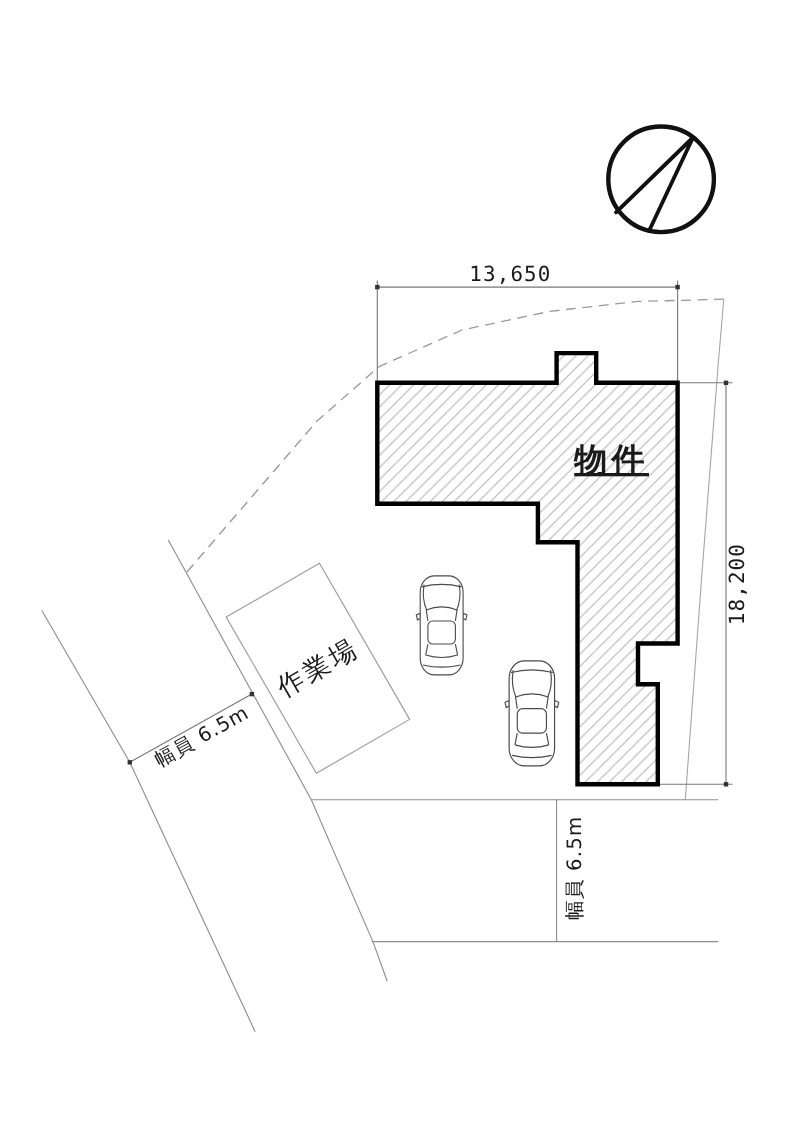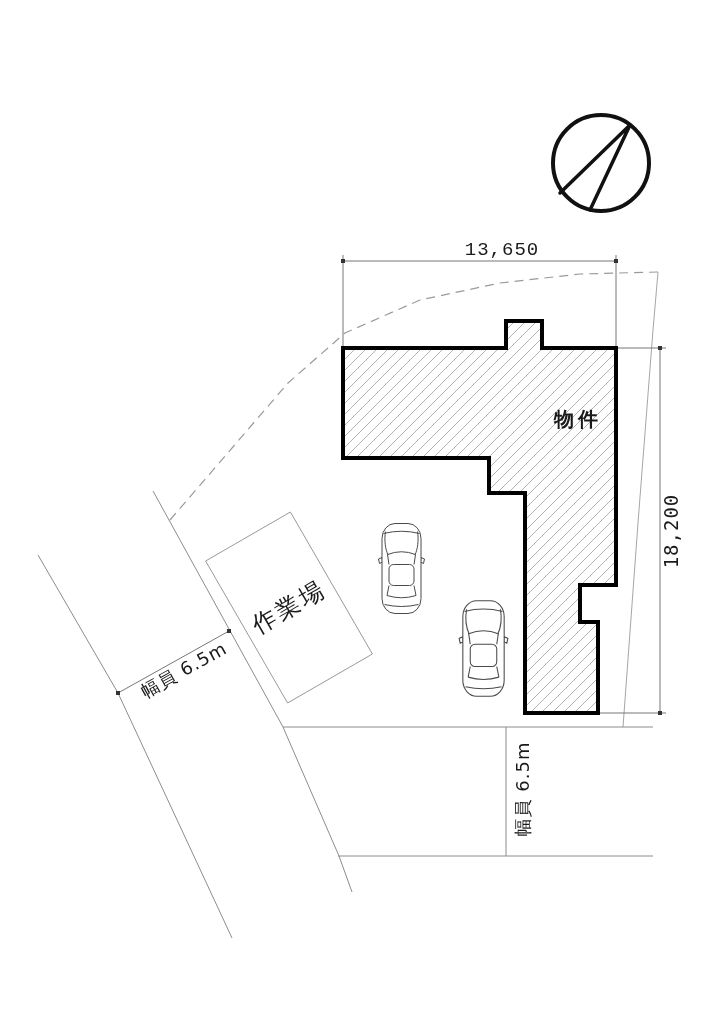--- a/index.html
+++ b/index.html
@@ -13,37 +13,37 @@
   }
   .plan-svg{position:absolute;left:0;top:0;}
   .lbl{
     position:absolute;
     white-space:nowrap;
     color:#1a1a1a;
     line-height:1;
     transform-origin:center center;
   }
   .lbl-building{
-    left:578px;top:419px;
-    font-size:20px;font-weight:600;letter-spacing:4px;
+    left:556px;top:419px;
+    font-size:30px;font-weight:600;letter-spacing:4px;
     transform:translate(-50%,-50%);
+    text-decoration:underline;
   }
   .lbl-workshop{
     left:289px;top:607px;
     font-size:24px;font-weight:500;letter-spacing:3px;
     transform:translate(-50%,-50%) rotate(-30deg);
   }
   .lbl-dim{
     font-family:"DejaVu Sans Mono", monospace;
     font-size:19px;letter-spacing:1px;font-weight:500;
   }
   .lbl-dim-top{
-    left:502px;top:250px;
+    left:464px;top:250px;
     transform:translate(-50%,-50%);
-    font-family:Liberation Mono, monospace;
   }
   .lbl-dim-right{
     left:671px;top:531px;
     transform:translate(-50%,-50%) rotate(-90deg);
   }
   .lbl-road{
     font-size:18px;letter-spacing:1px;font-weight:500;
     font-family:"DejaVu Sans", sans-serif;
   }
   .lbl-road-left{

